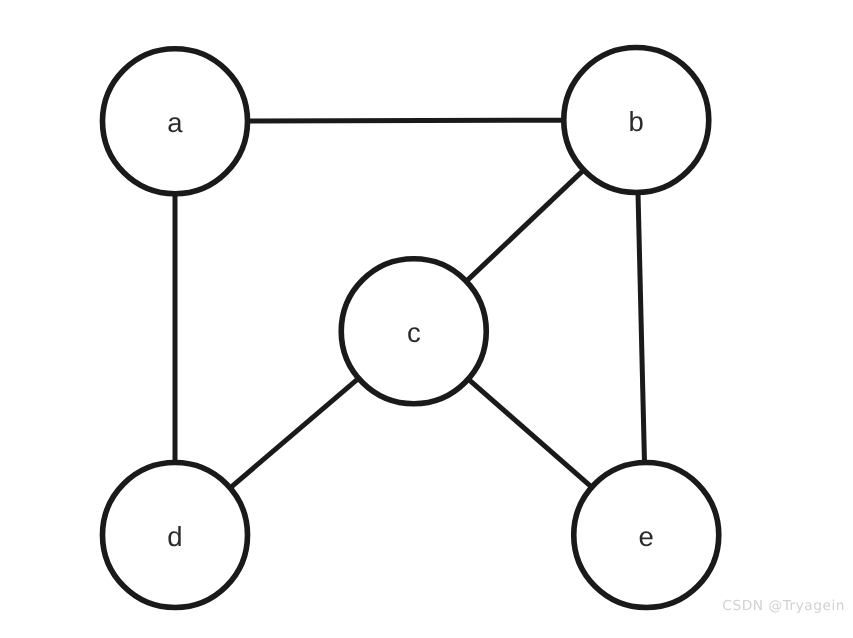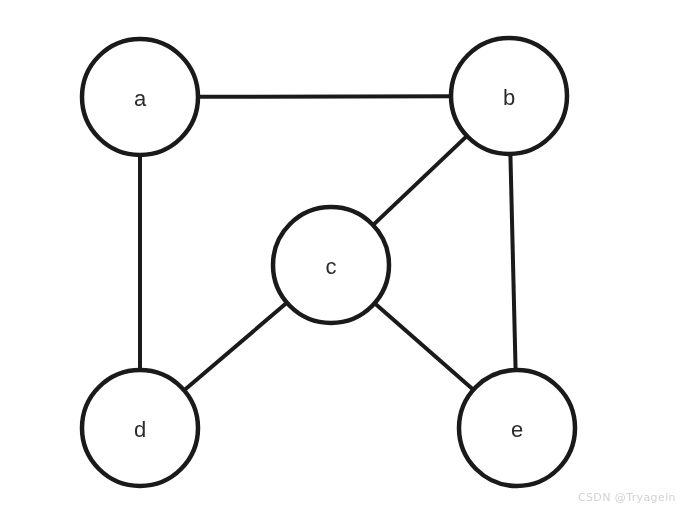--- a/index.html
+++ b/index.html
@@ -38,21 +38,21 @@
     fill: #2b2b2b;
     font-family: "Liberation Sans", "DejaVu Sans", sans-serif;
     font-size: 22px;
     font-weight: 400;
     text-anchor: middle;
     dominant-baseline: central;
   }
   .watermark-text {
     position: absolute;
     right: 6px;
-    bottom: 6px;
+    bottom: 19px;
     color: #d2d2d2;
     font-family: "DejaVu Sans", "Liberation Sans", sans-serif;
     font-size: 11px;
     letter-spacing: 0.4px;
     white-space: nowrap;
     user-select: none;
   }
 </style>
 </head>
 <body>

